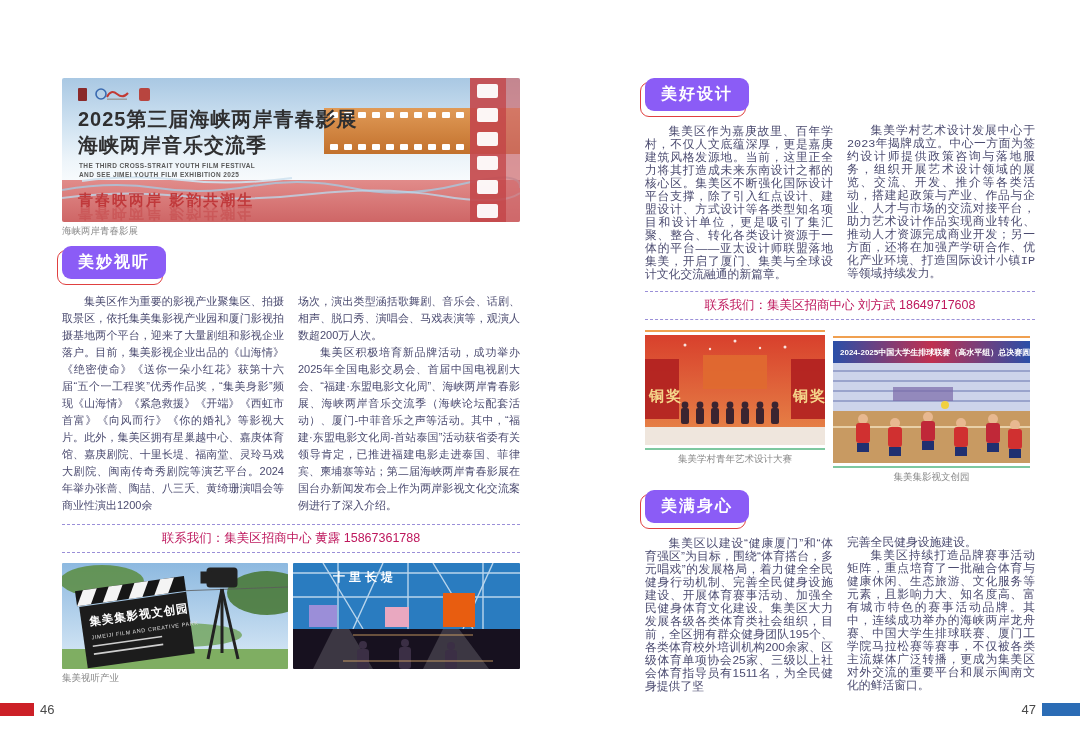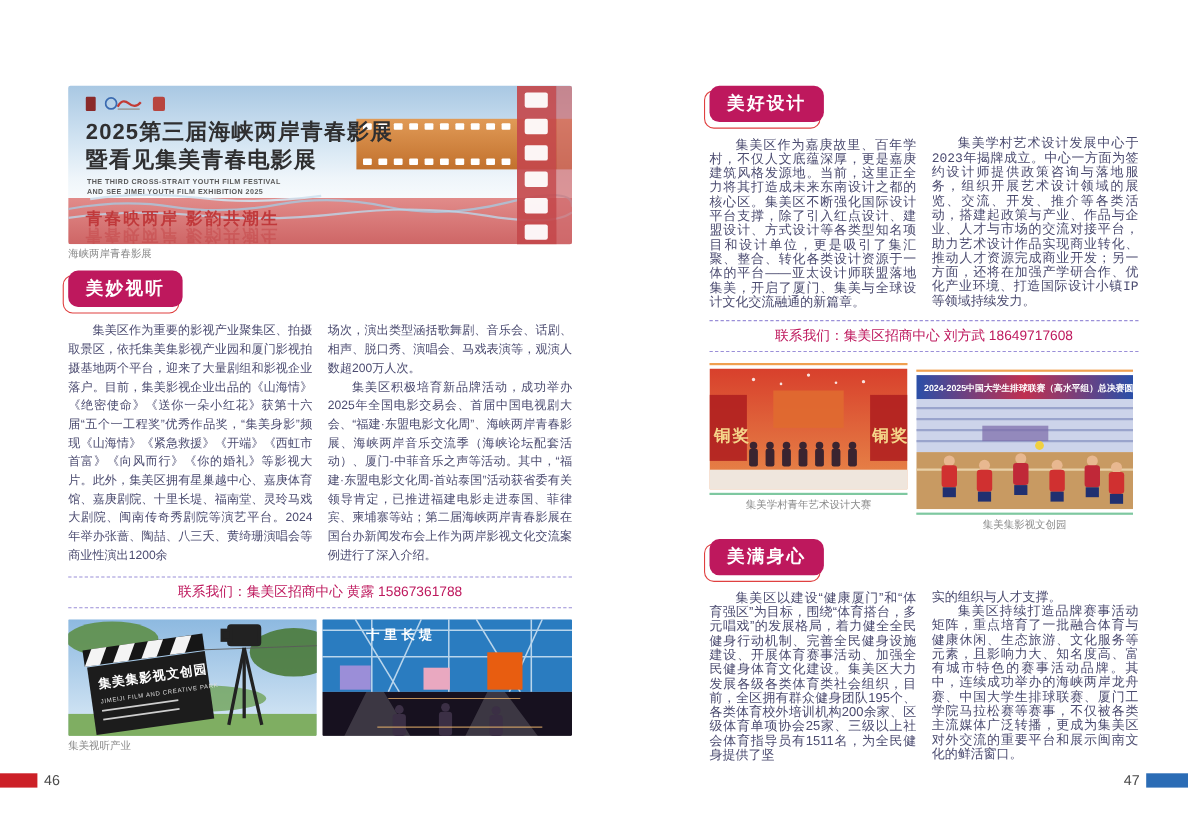--- a/index.html
+++ b/index.html
@@ -4,21 +4,21 @@
 <style>
   html,body{margin:0;padding:0;background:#ffffff;}
   body{width:1080px;height:744px;position:relative;overflow:hidden;
        font-family:"Liberation Sans","DejaVu Sans",sans-serif;color:#4b4b70;}
   .spread{position:absolute;inset:0;background:#fff;}
 
   
   .badge-wrap{position:relative;display:inline-block;margin-bottom:14px;}
   .badge-wrap::before{content:"";position:absolute;left:-5px;top:4px;width:100%;height:100%;
        border:1.5px solid #e04040;border-radius:9px;}
-  .badge{position:relative;display:inline-block;background:#be185d;color:#fff;font-weight:bold;
+  .badge{position:relative;display:inline-block;background:#8b5cf6;color:#fff;font-weight:bold;
        font-size:16px;letter-spacing:2px;padding:6px 16px;border-radius:9px;}
   .cols{display:flex;text-align:justify;}
   .p{text-indent:2em;margin:0;}
   .p.cont{text-indent:0;}
   .contact{border-top:1px dashed #9a8fd8;border-bottom:1px dashed #9a8fd8;
        color:#be185d;text-align:center;font-size:12.5px;padding:5px 0;margin:10px 0;}
   .caption{font-size:9.5px;color:#8a8a8a;margin-top:3px;}
 
   
   .page-left{position:absolute;left:62px;top:78px;width:458px;}
@@ -127,21 +127,21 @@
       <div class="poster-logos">
         <span class="plogo1"></span>
         <svg class="plogo2" viewBox="0 0 36 13">
           <circle cx="6" cy="6" r="5" fill="none" stroke="#3a6ab0" stroke-width="1.6"></circle>
           <path d="M12,9 Q16,1 22,6 T33,5" fill="none" stroke="#c23a34" stroke-width="2"></path>
           <rect x="12" y="10.5" width="20" height="1.4" fill="#9a9a9a"></rect>
         </svg>
         <span class="plogo3"></span>
       </div>
       <div class="poster-title pt1">2025第三届海峡两岸青春影展</div>
-      <div class="poster-title pt2">暨看见集美青春电影展</div>
+      <div class="poster-title pt2">海峡两岸音乐交流季</div>
       <div class="poster-en pe1">THE THIRD CROSS-STRAIT YOUTH FILM FESTIVAL</div>
       <div class="poster-en pe2">AND SEE JIMEI YOUTH FILM EXHIBITION 2025</div>
       <div class="tagline-wrap">
         <div class="tagline">青春映两岸 影韵共潮生</div>
         <div class="tagline tagline-reflect">青春映两岸 影韵共潮生</div>
       </div>
     </div>
     <div class="caption">海峡两岸青春影展</div>
 
     <div style="margin-top:8px;">
@@ -379,21 +379,21 @@
 
     
     <div class="badge-wrap">
       <span class="badge">美满身心</span>
     </div>
     <div class="cols rp-cols">
       <div class="col">
         <p class="p">集美区以建设“健康厦门”和“体育强区”为目标，围绕“体育搭台，多元唱戏”的发展格局，着力健全全民健身行动机制、完善全民健身设施建设、开展体育赛事活动、加强全民健身体育文化建设。集美区大力发展各级各类体育类社会组织，目前，全区拥有群众健身团队195个、各类体育校外培训机构200余家、区级体育单项协会25家、三级以上社会体育指导员有1511名，为全民健身提供了坚</p>
       </div>
       <div class="col">
-        <p class="p cont">实的组织与人才支撑。</p>
+        <p class="p cont">完善全民健身设施建设。</p>
         <p class="p">集美区持续打造品牌赛事活动矩阵，重点培育了一批融合体育与健康休闲、生态旅游、文化服务等元素，且影响力大、知名度高、富有城市特色的赛事活动品牌。其中，连续成功举办的海峡两岸龙舟赛、中国大学生排球联赛、厦门工学院马拉松赛等赛事，不仅被各类主流媒体广泛转播，更成为集美区对外交流的重要平台和展示闽南文化的鲜活窗口。</p>
       </div>
     </div>
     
   </div>
 
   <div class="folio-left">
     <div class="bar"></div>
     <div class="num">46</div>
   </div>

